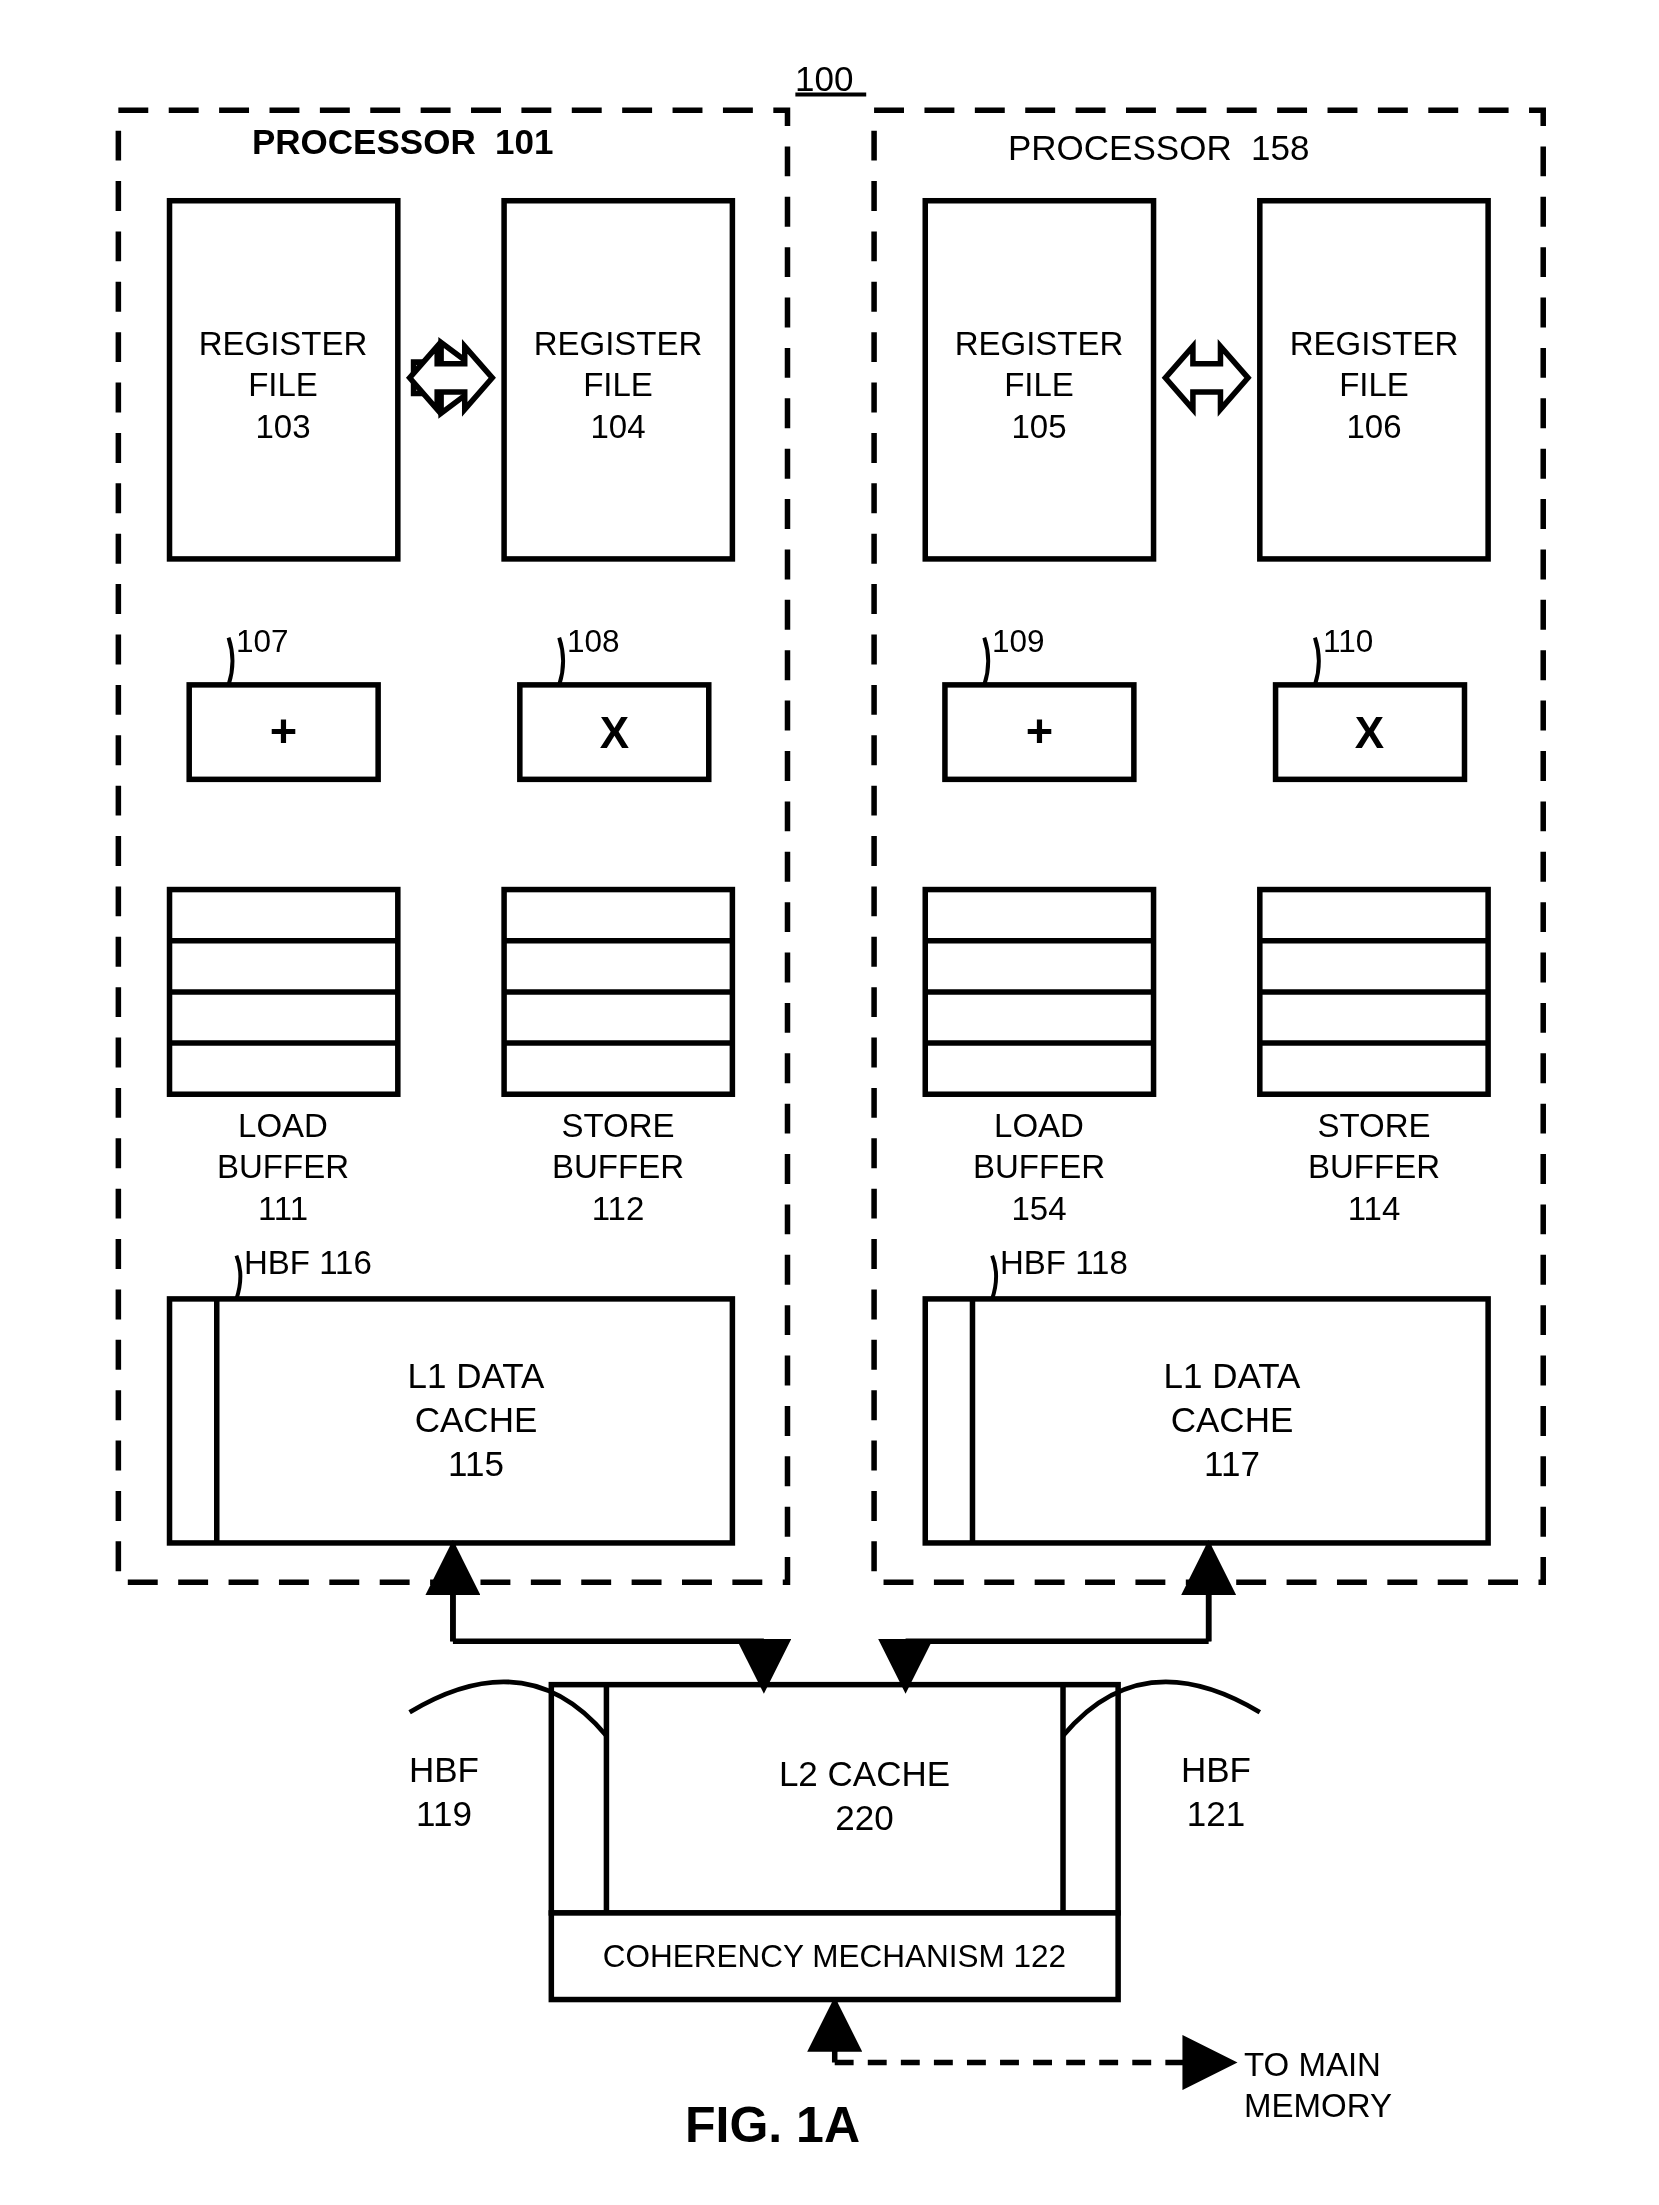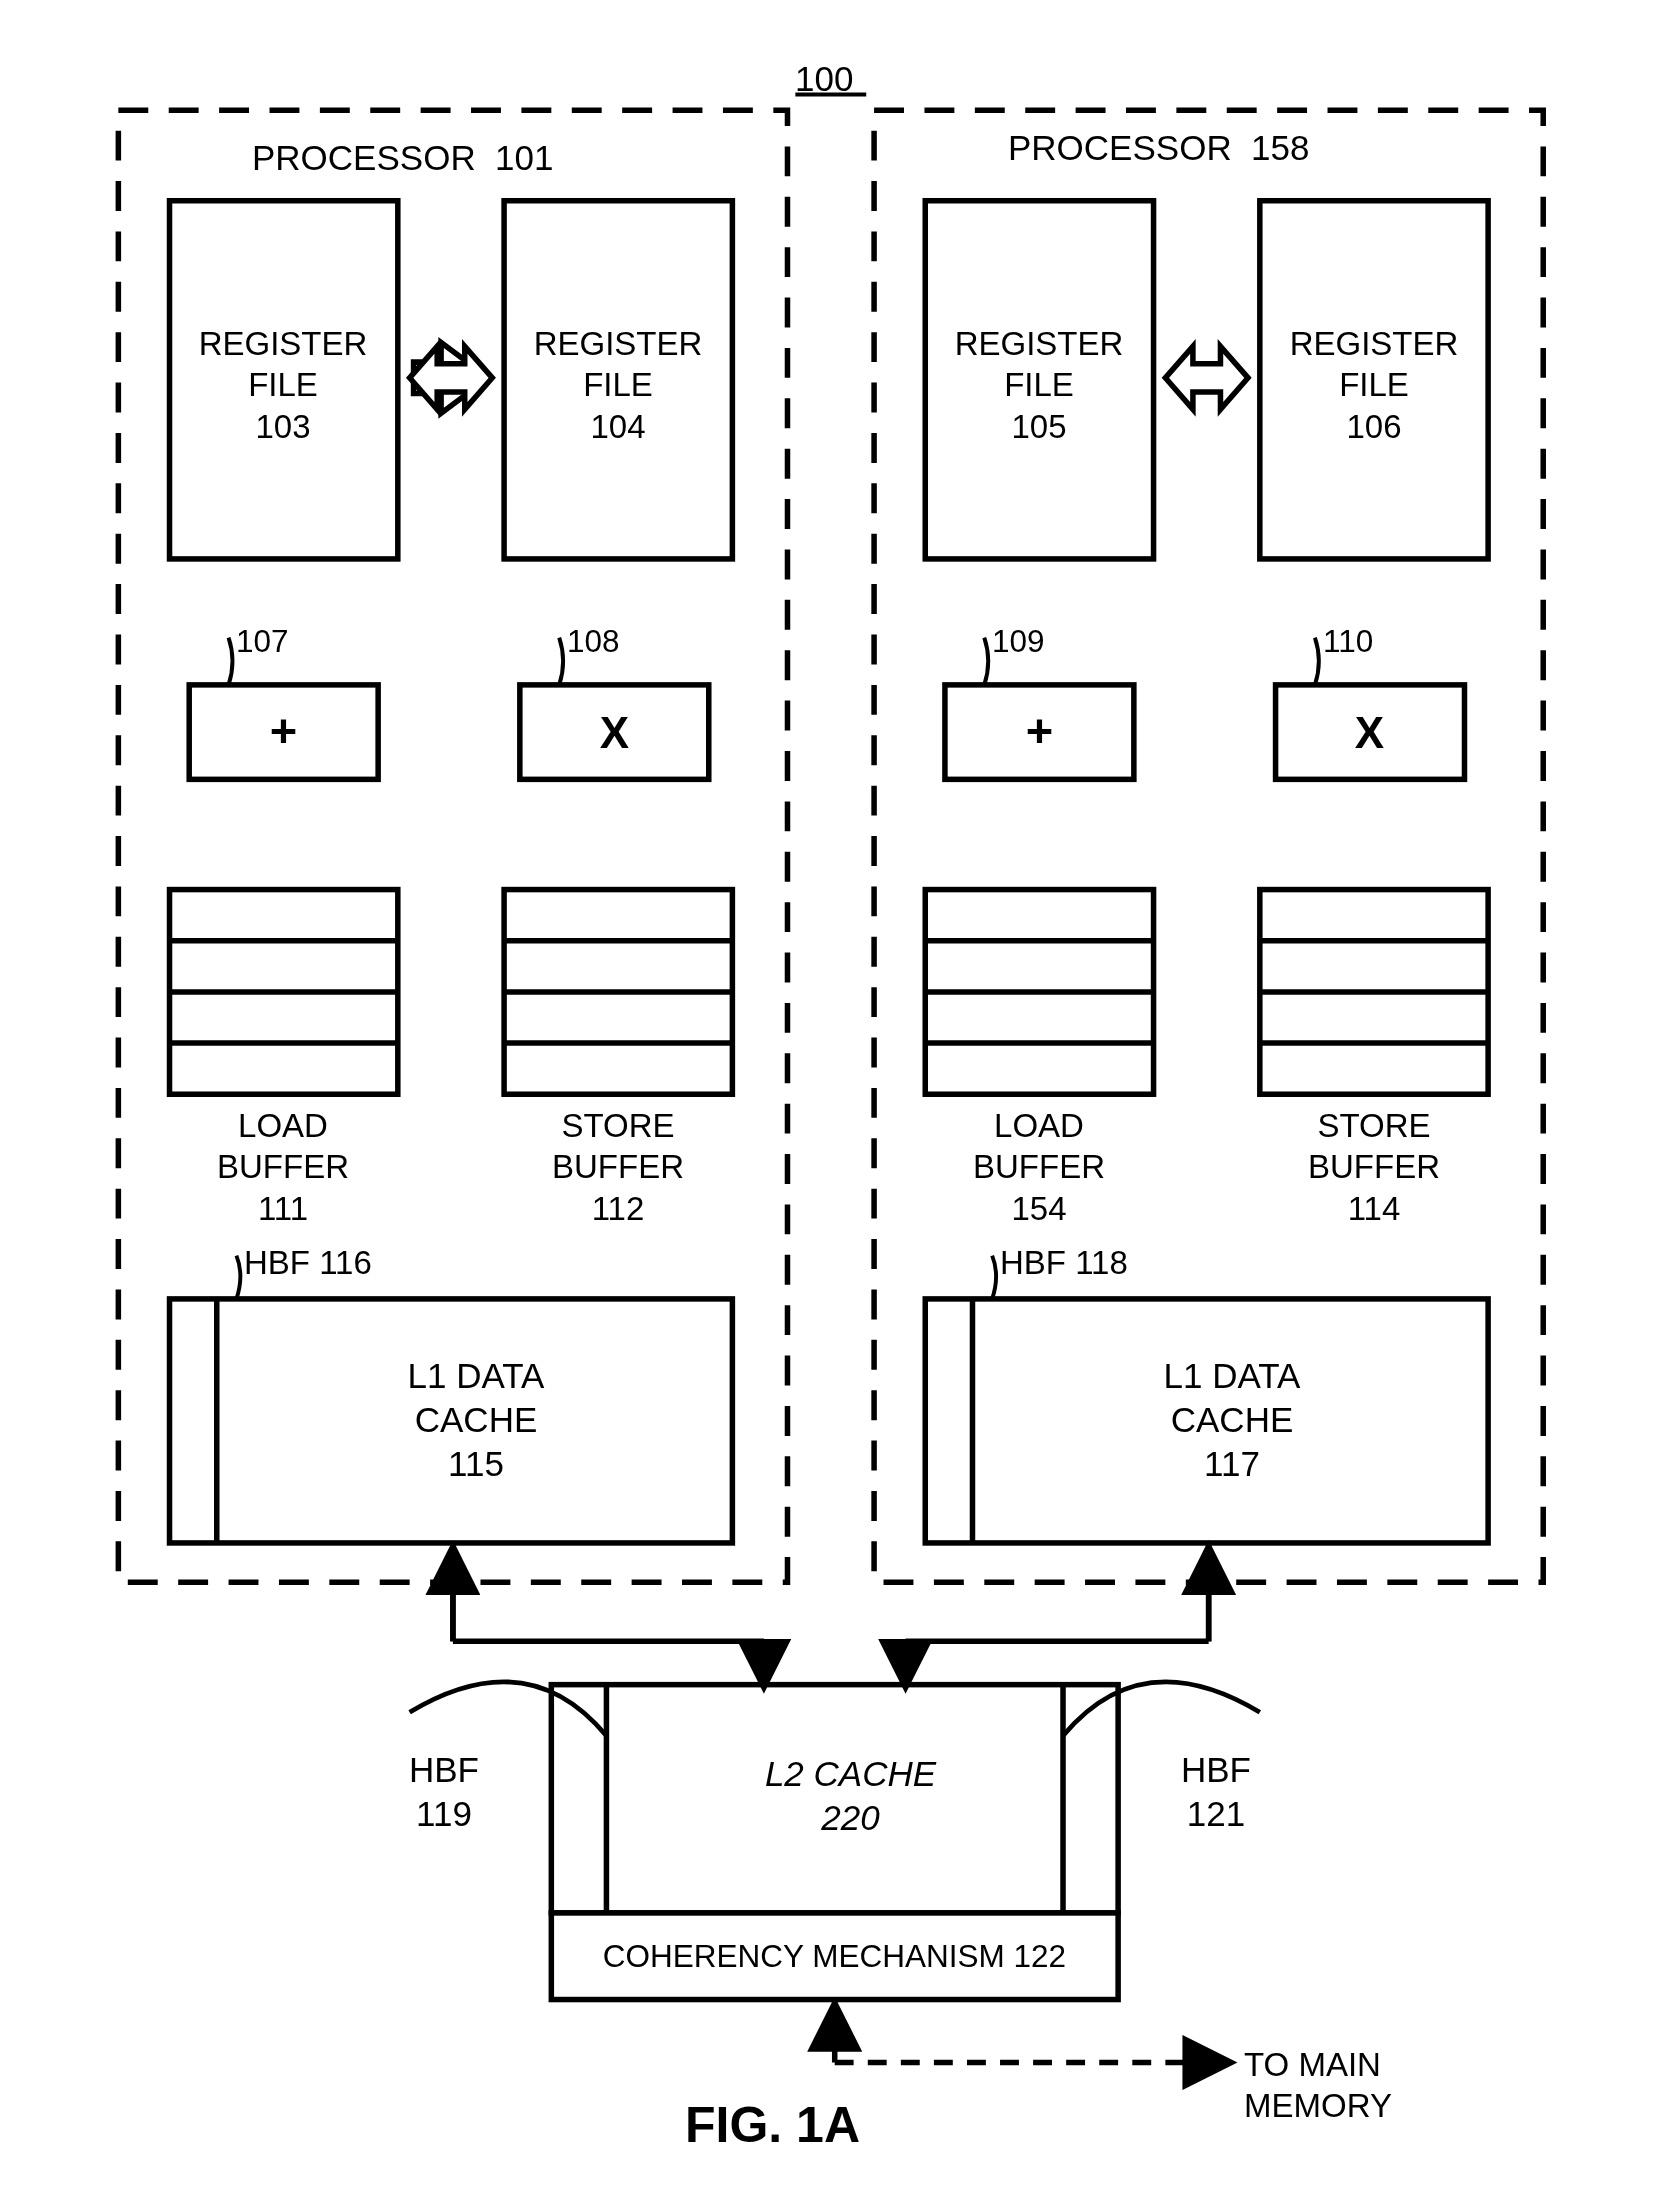--- a/index.html
+++ b/index.html
@@ -107,21 +107,21 @@
   <line x1="1060" y1="2540" x2="1060" y2="2620" stroke="#000" stroke-width="7" stroke-dasharray="24 18"></line>
 
   <line x1="1010" y1="120" x2="1100" y2="120" stroke="#000" stroke-width="5"></line>
 </svg>
 
 
 
 <div class="lbl" style="left:795px;top:57px;font-size:35px;">100</div>
 
 
-<div class="lbl" style="left:252px;top:136px;font-size:35px;">
+<div class="lbl" style="left:252px;top:120px;font-size:35px;font-weight:bold;">
   <span>PROCESSOR</span>&nbsp;&nbsp;<span>101</span>
 </div>
 <div class="lbl" style="left:1008px;top:126px;font-size:35px;">
   <span>PROCESSOR</span>&nbsp;&nbsp;<span>158</span>
 </div>
 
 
 <div class="lbl" style="left:195px;top:323px;width:176px;font-size:33px;">
   <div>REGISTER</div>
       <div>FILE</div>
@@ -191,21 +191,21 @@
       <div>CACHE</div>
       <div>115</div>
 </div>
 <div class="lbl" style="left:976px;top:1354px;width:512px;font-size:35px;">
   <div>L1 DATA</div>
       <div>CACHE</div>
       <div>117</div>
 </div>
 
 
-<div class="lbl" style="left:630px;top:1752px;width:441px;font-size:35px;font-style:italic;">
+<div class="lbl" style="left:644px;top:1752px;width:441px;font-size:35px;">
   <div>L2 CACHE</div>
       <div>220</div>
 </div>
 
 
 <div class="lbl" style="left:409px;top:1748px;font-size:35px;text-align:center;">
   <div>HBF</div>
       <div>119</div>
 </div>
 <div class="lbl" style="left:1181px;top:1748px;font-size:35px;text-align:center;">

